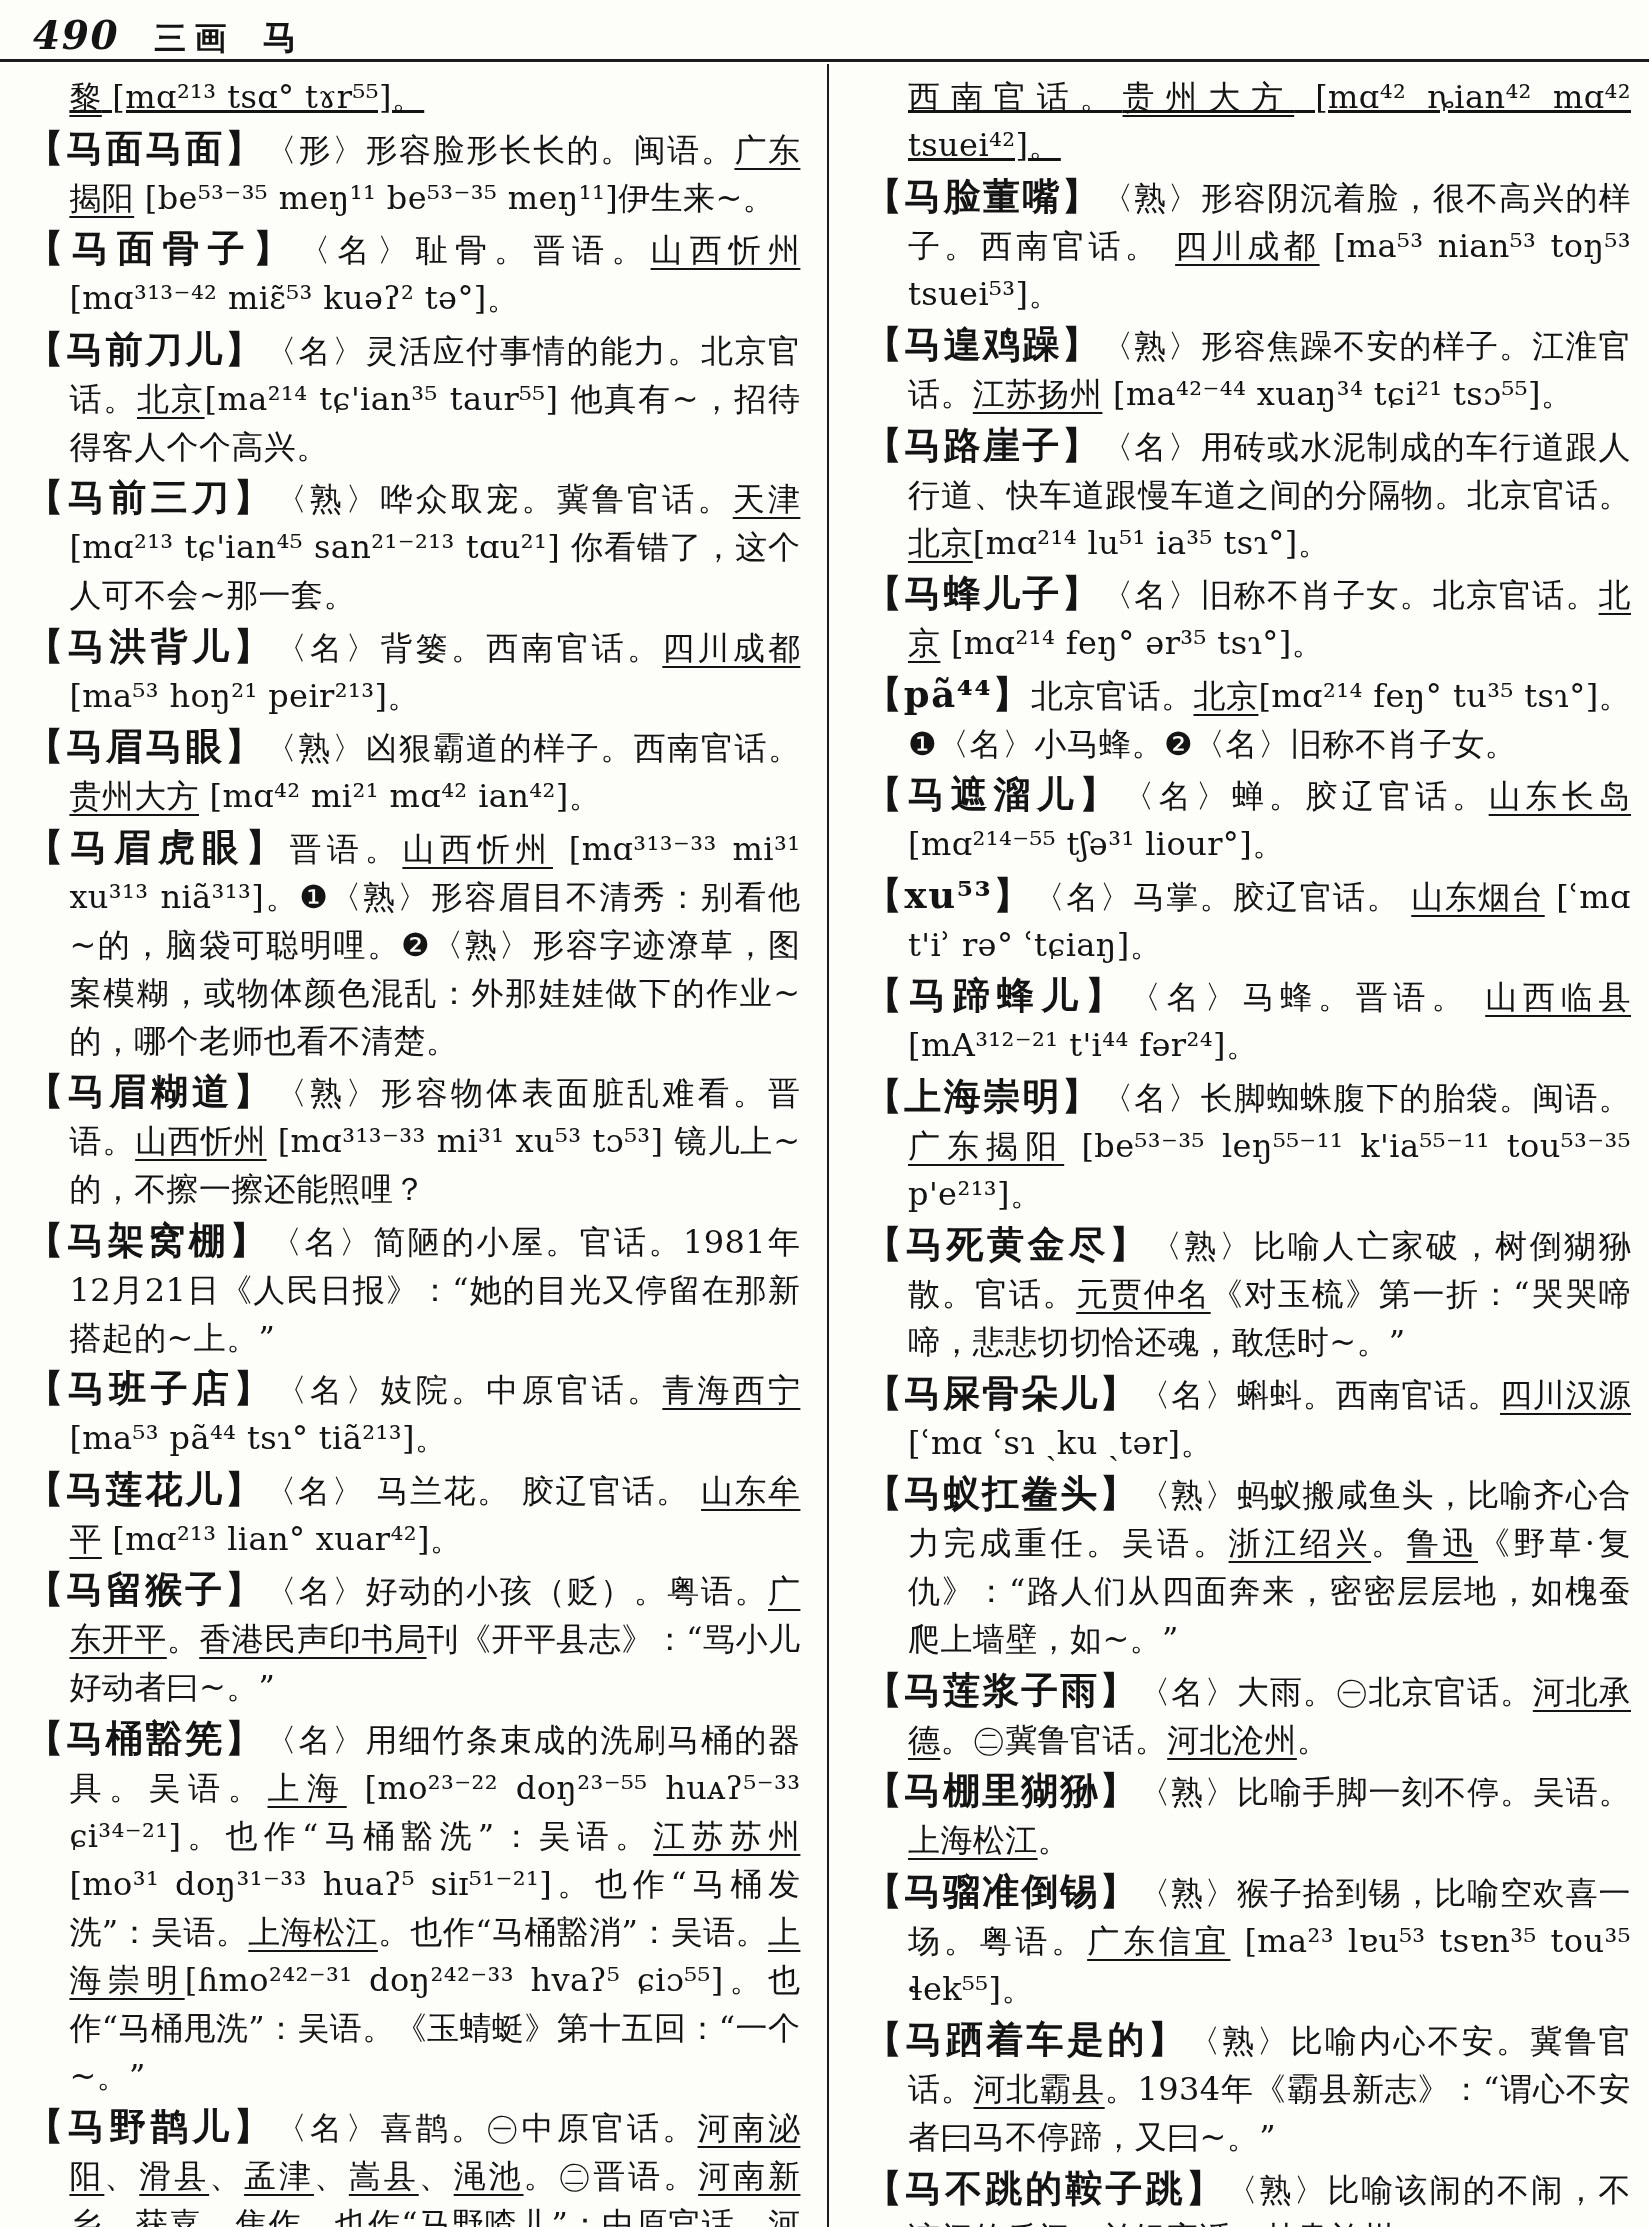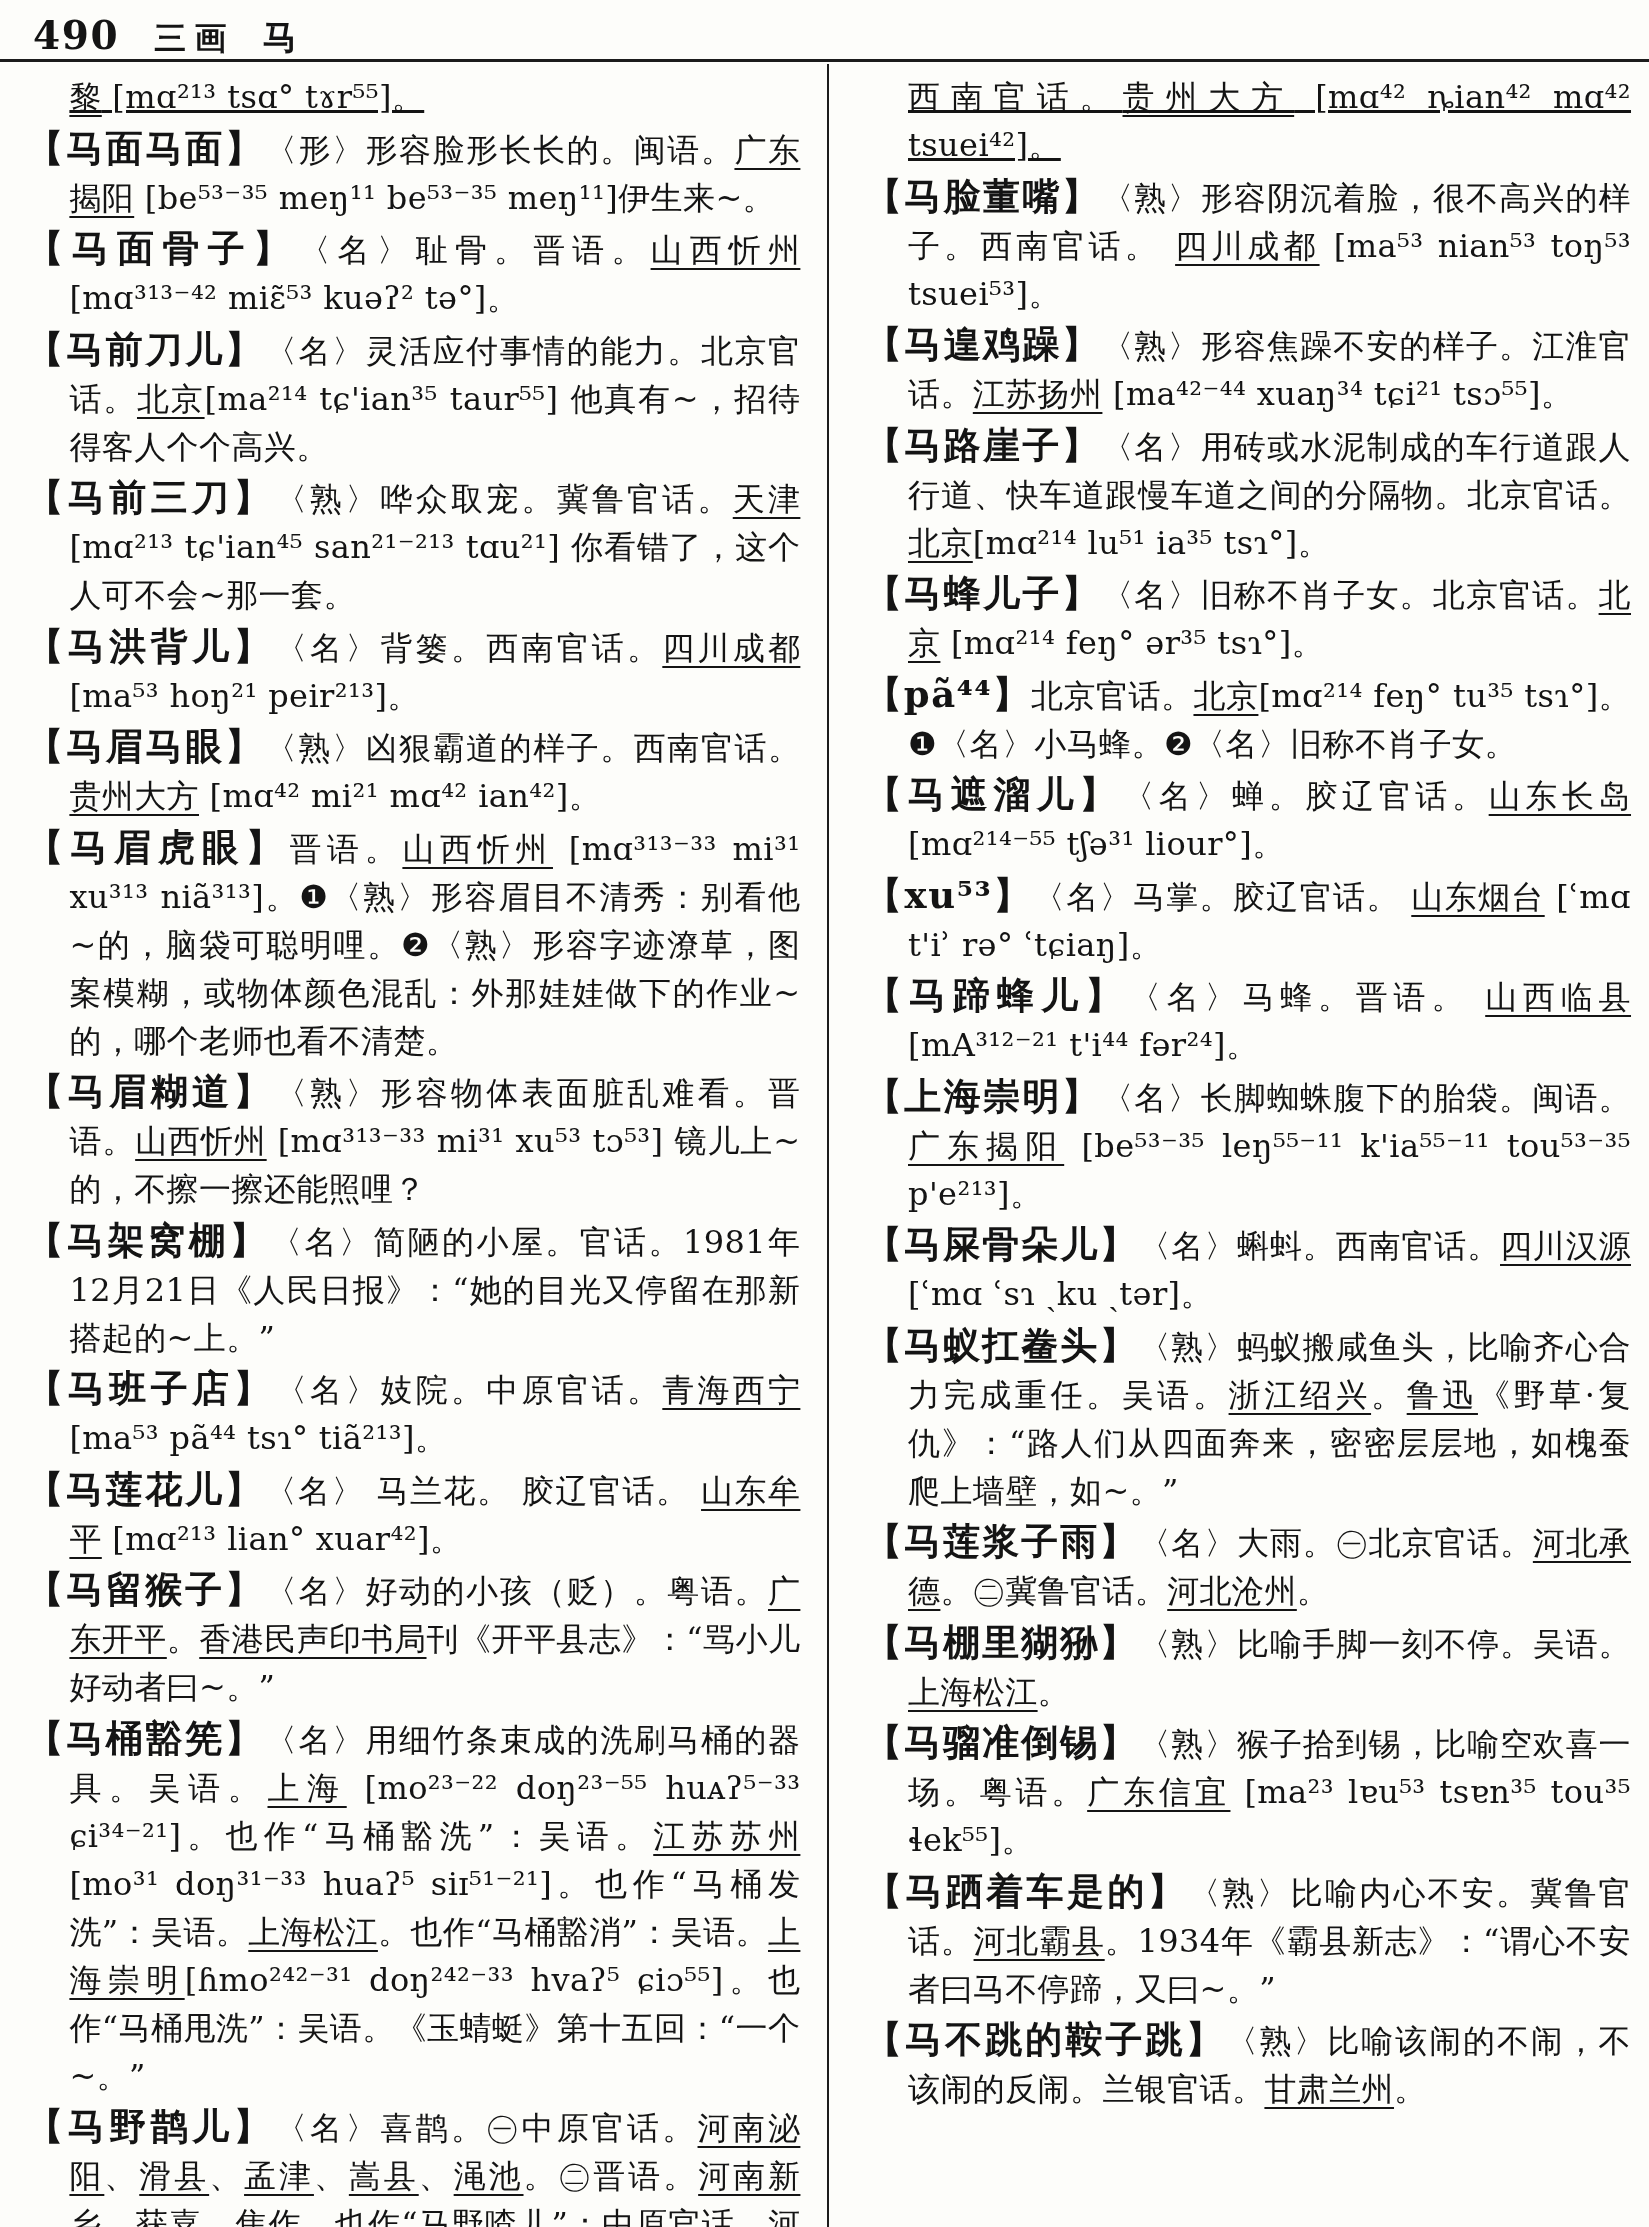--- a/index.html
+++ b/index.html
@@ -5,21 +5,21 @@
   html,body{margin:0;padding:0;background:#e8e6e0;}
   .page{
     position:relative;
     width:1650px;height:2227px;
     background:#fdfdfa;
     color:#141414;
     font-family:"DejaVu Serif","Liberation Serif",serif;
     overflow:hidden;
   }
   .hdr{position:absolute;top:11.5px;left:33px;white-space:nowrap;}
-  .pageno{font-weight:bold;font-size:39px;letter-spacing:1.6px;}
+  .pageno{font-style:italic;font-weight:bold;font-size:39px;letter-spacing:1.6px;}
   .hdr-sec{font-weight:bold;font-size:32px;margin-left:35px;letter-spacing:8.2px;}
   .hdr-rad{font-weight:bold;font-size:34px;margin-left:28px;}
   .hrule{position:absolute;top:59px;left:0;width:1650px;height:0;border-top:3.3px solid #1c1c1c;}
   .vdiv{position:absolute;top:64px;left:827px;width:0;height:2163px;border-left:2.5px solid #1c1c1c;}
   .col{
     position:absolute;top:73px;
     font-size:32px;line-height:48px;
     text-align:justify;
     letter-spacing:0.4px;
   }
@@ -70,20 +70,21 @@
       <div class="entry cont"><span class="ebody">西南官话。<u class="pn">贵州大方</u> [mɑ⁴² ȵian⁴² mɑ⁴² tsuei⁴²]。</span></div>
       <div class="entry"><span class="etitle">【马脸董嘴】</span><span class="ebody">〈熟〉形容阴沉着脸，很不高兴的样子。西南官话。 <u class="pn">四川成都</u> [ma⁵³ nian⁵³ toŋ⁵³ tsuei⁵³]。</span></div>
       <div class="entry"><span class="etitle">【马遑鸡躁】</span><span class="ebody">〈熟〉形容焦躁不安的样子。江淮官话。<u class="pn">江苏扬州</u> [ma⁴²⁻⁴⁴ xuaŋ³⁴ tɕi²¹ tsɔ⁵⁵]。</span></div>
       <div class="entry"><span class="etitle">【马路崖子】</span><span class="ebody">〈名〉用砖或水泥制成的车行道跟人行道、快车道跟慢车道之间的分隔物。北京官话。<u class="pn">北京</u>[mɑ²¹⁴ lu⁵¹ ia³⁵ tsɿ°]。</span></div>
       <div class="entry"><span class="etitle">【马蜂儿子】</span><span class="ebody">〈名〉旧称不肖子女。北京官话。<u class="pn">北京</u> [mɑ²¹⁴ feŋ° ər³⁵ tsɿ°]。</span></div>
       <div class="entry"><span class="etitle">【pã⁴⁴】</span><span class="ebody">北京官话。<u class="pn">北京</u>[mɑ²¹⁴ feŋ° tu³⁵ tsɿ°]。❶〈名〉小马蜂。❷〈名〉旧称不肖子女。</span></div>
       <div class="entry"><span class="etitle">【马遮溜儿】</span><span class="ebody">〈名〉蝉。胶辽官话。<u class="pn">山东长岛</u> [mɑ²¹⁴⁻⁵⁵ tʃə³¹ liour°]。</span></div>
       <div class="entry"><span class="etitle">【xu⁵³】</span><span class="ebody">〈名〉马掌。胶辽官话。 <u class="pn">山东烟台</u> [ʿmɑ t'iʾ rə° ʿtɕiaŋ]。</span></div>
       <div class="entry"><span class="etitle">【马蹄蜂儿】</span><span class="ebody">〈名〉马蜂。晋语。 <u class="pn">山西临县</u> [mA³¹²⁻²¹ t'i⁴⁴ fər²⁴]。</span></div>
       <div class="entry"><span class="etitle">【上海崇明】</span><span class="ebody">〈名〉长脚蜘蛛腹下的胎袋。闽语。<u class="pn">广东揭阳</u> [be⁵³⁻³⁵ leŋ⁵⁵⁻¹¹ k'ia⁵⁵⁻¹¹ tou⁵³⁻³⁵ p'e²¹³]。</span></div>
+      <div class="entry"><span class="etitle">【马死黄金尽】</span><span class="ebody">〈熟〉比喻人亡家破，树倒猢狲散。官话。<u class="pn">元贾仲名</u>《对玉梳》第一折：“哭哭啼啼，悲悲切切恰还魂，敢恁时~。”</span></div>
       <div class="entry"><span class="etitle">【马屎骨朵儿】</span><span class="ebody">〈名〉蝌蚪。西南官话。<u class="pn">四川汉源</u> [ʿmɑ ʿsɿ ˎku ˎtər]。</span></div>
       <div class="entry"><span class="etitle">【马蚁扛鲞头】</span><span class="ebody">〈熟〉蚂蚁搬咸鱼头，比喻齐心合力完成重任。吴语。<u class="pn">浙江绍兴</u>。<u class="pn">鲁迅</u>《野草·复仇》：“路人们从四面奔来，密密层层地，如槐蚕爬上墙壁，如~。”</span></div>
       <div class="entry"><span class="etitle">【马莲浆子雨】</span><span class="ebody">〈名〉大雨。㊀北京官话。<u class="pn">河北承德</u>。㊁冀鲁官话。<u class="pn">河北沧州</u>。</span></div>
       <div class="entry"><span class="etitle">【马棚里猢狲】</span><span class="ebody">〈熟〉比喻手脚一刻不停。吴语。<u class="pn">上海松江</u>。</span></div>
       <div class="entry"><span class="etitle">【马骝准倒锡】</span><span class="ebody">〈熟〉猴子拾到锡，比喻空欢喜一场。粤语。<u class="pn">广东信宜</u> [ma²³ lɐu⁵³ tsɐn³⁵ tou³⁵ ɬek⁵⁵]。</span></div>
       <div class="entry"><span class="etitle">【马跴着车是的】</span><span class="ebody">〈熟〉比喻内心不安。冀鲁官话。<u class="pn">河北霸县</u>。1934年《霸县新志》：“谓心不安者曰马不停蹄，又曰~。”</span></div>
       <div class="entry"><span class="etitle">【马不跳的鞍子跳】</span><span class="ebody">〈熟〉比喻该闹的不闹，不该闹的反闹。兰银官话。<u class="pn">甘肃兰州</u>。</span></div>
     </div>
 
 </div>

